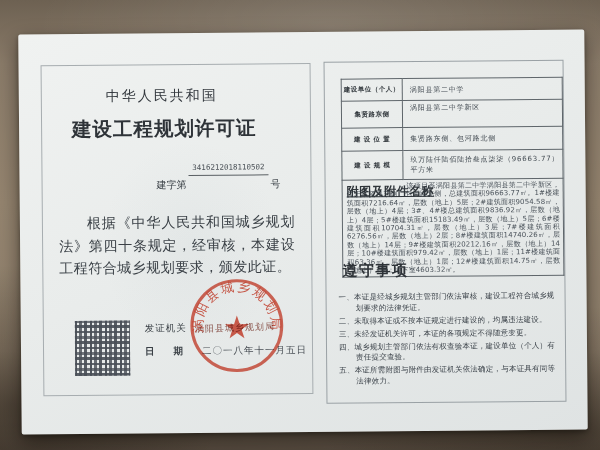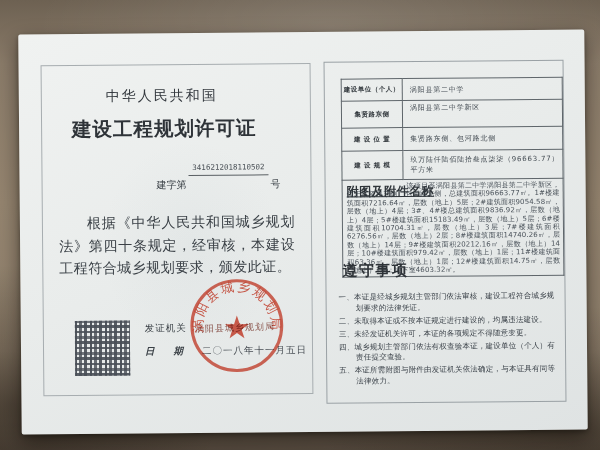--- a/index.html
+++ b/index.html
@@ -47,21 +47,21 @@
   .qr{position:absolute;left:31px;top:255px;width:55px;height:55px;opacity:.82;
     background:
       repeating-linear-gradient(90deg, rgba(38,44,54,.95) 0 2px, transparent 2px 4px, rgba(38,44,54,.8) 4px 7px, transparent 7px 9px, rgba(38,44,54,.9) 9px 12px, transparent 12px 15px),
       repeating-linear-gradient(0deg, rgba(38,44,54,.9) 0 3px, transparent 3px 5px, rgba(38,44,54,.75) 5px 8px, transparent 8px 11px, rgba(38,44,54,.85) 11px 13px, transparent 13px 16px);
   }
   .issuer-row{position:absolute;left:101px;top:257px;font-size:9.5px;color:#3a4046;white-space:nowrap;}
   .issuer-row .lbl{font-weight:normal;letter-spacing:1px;}
   .stamped{display:inline-block;margin-left:8px;font-size:9px;color:#7c3d34;opacity:.85;
     transform:rotate(-1.5deg);letter-spacing:1px;}
   .date-row{position:absolute;left:101px;top:280px;font-size:9.5px;color:#3a4046;white-space:nowrap;}
-  .date-row .lbl{font-weight:bold;font-style:italic;}
+  .date-row .lbl{font-weight:bold;}
   .date-row .val{margin-left:19px;letter-spacing:1px;color:#474d53;}
   svg.seal{position:absolute;left:145px;top:213px;width:96px;height:96px;z-index:5;
     mix-blend-mode:multiply;opacity:.92;}
   
   table.info{position:absolute;left:16px;top:16px;width:222px;border-collapse:collapse;
     table-layout:fixed;}
   table.info th,table.info td{border:1px solid #5f666b;padding:1px 3px;vertical-align:middle;}
   table.info th{width:58px;font-size:6.5px;font-weight:bold;color:#2f353a;
     letter-spacing:.5px;text-align:center;padding:2px 1px;}
   table.info td{font-size:7px;color:#434b52;letter-spacing:.8px;padding-left:7px;}

